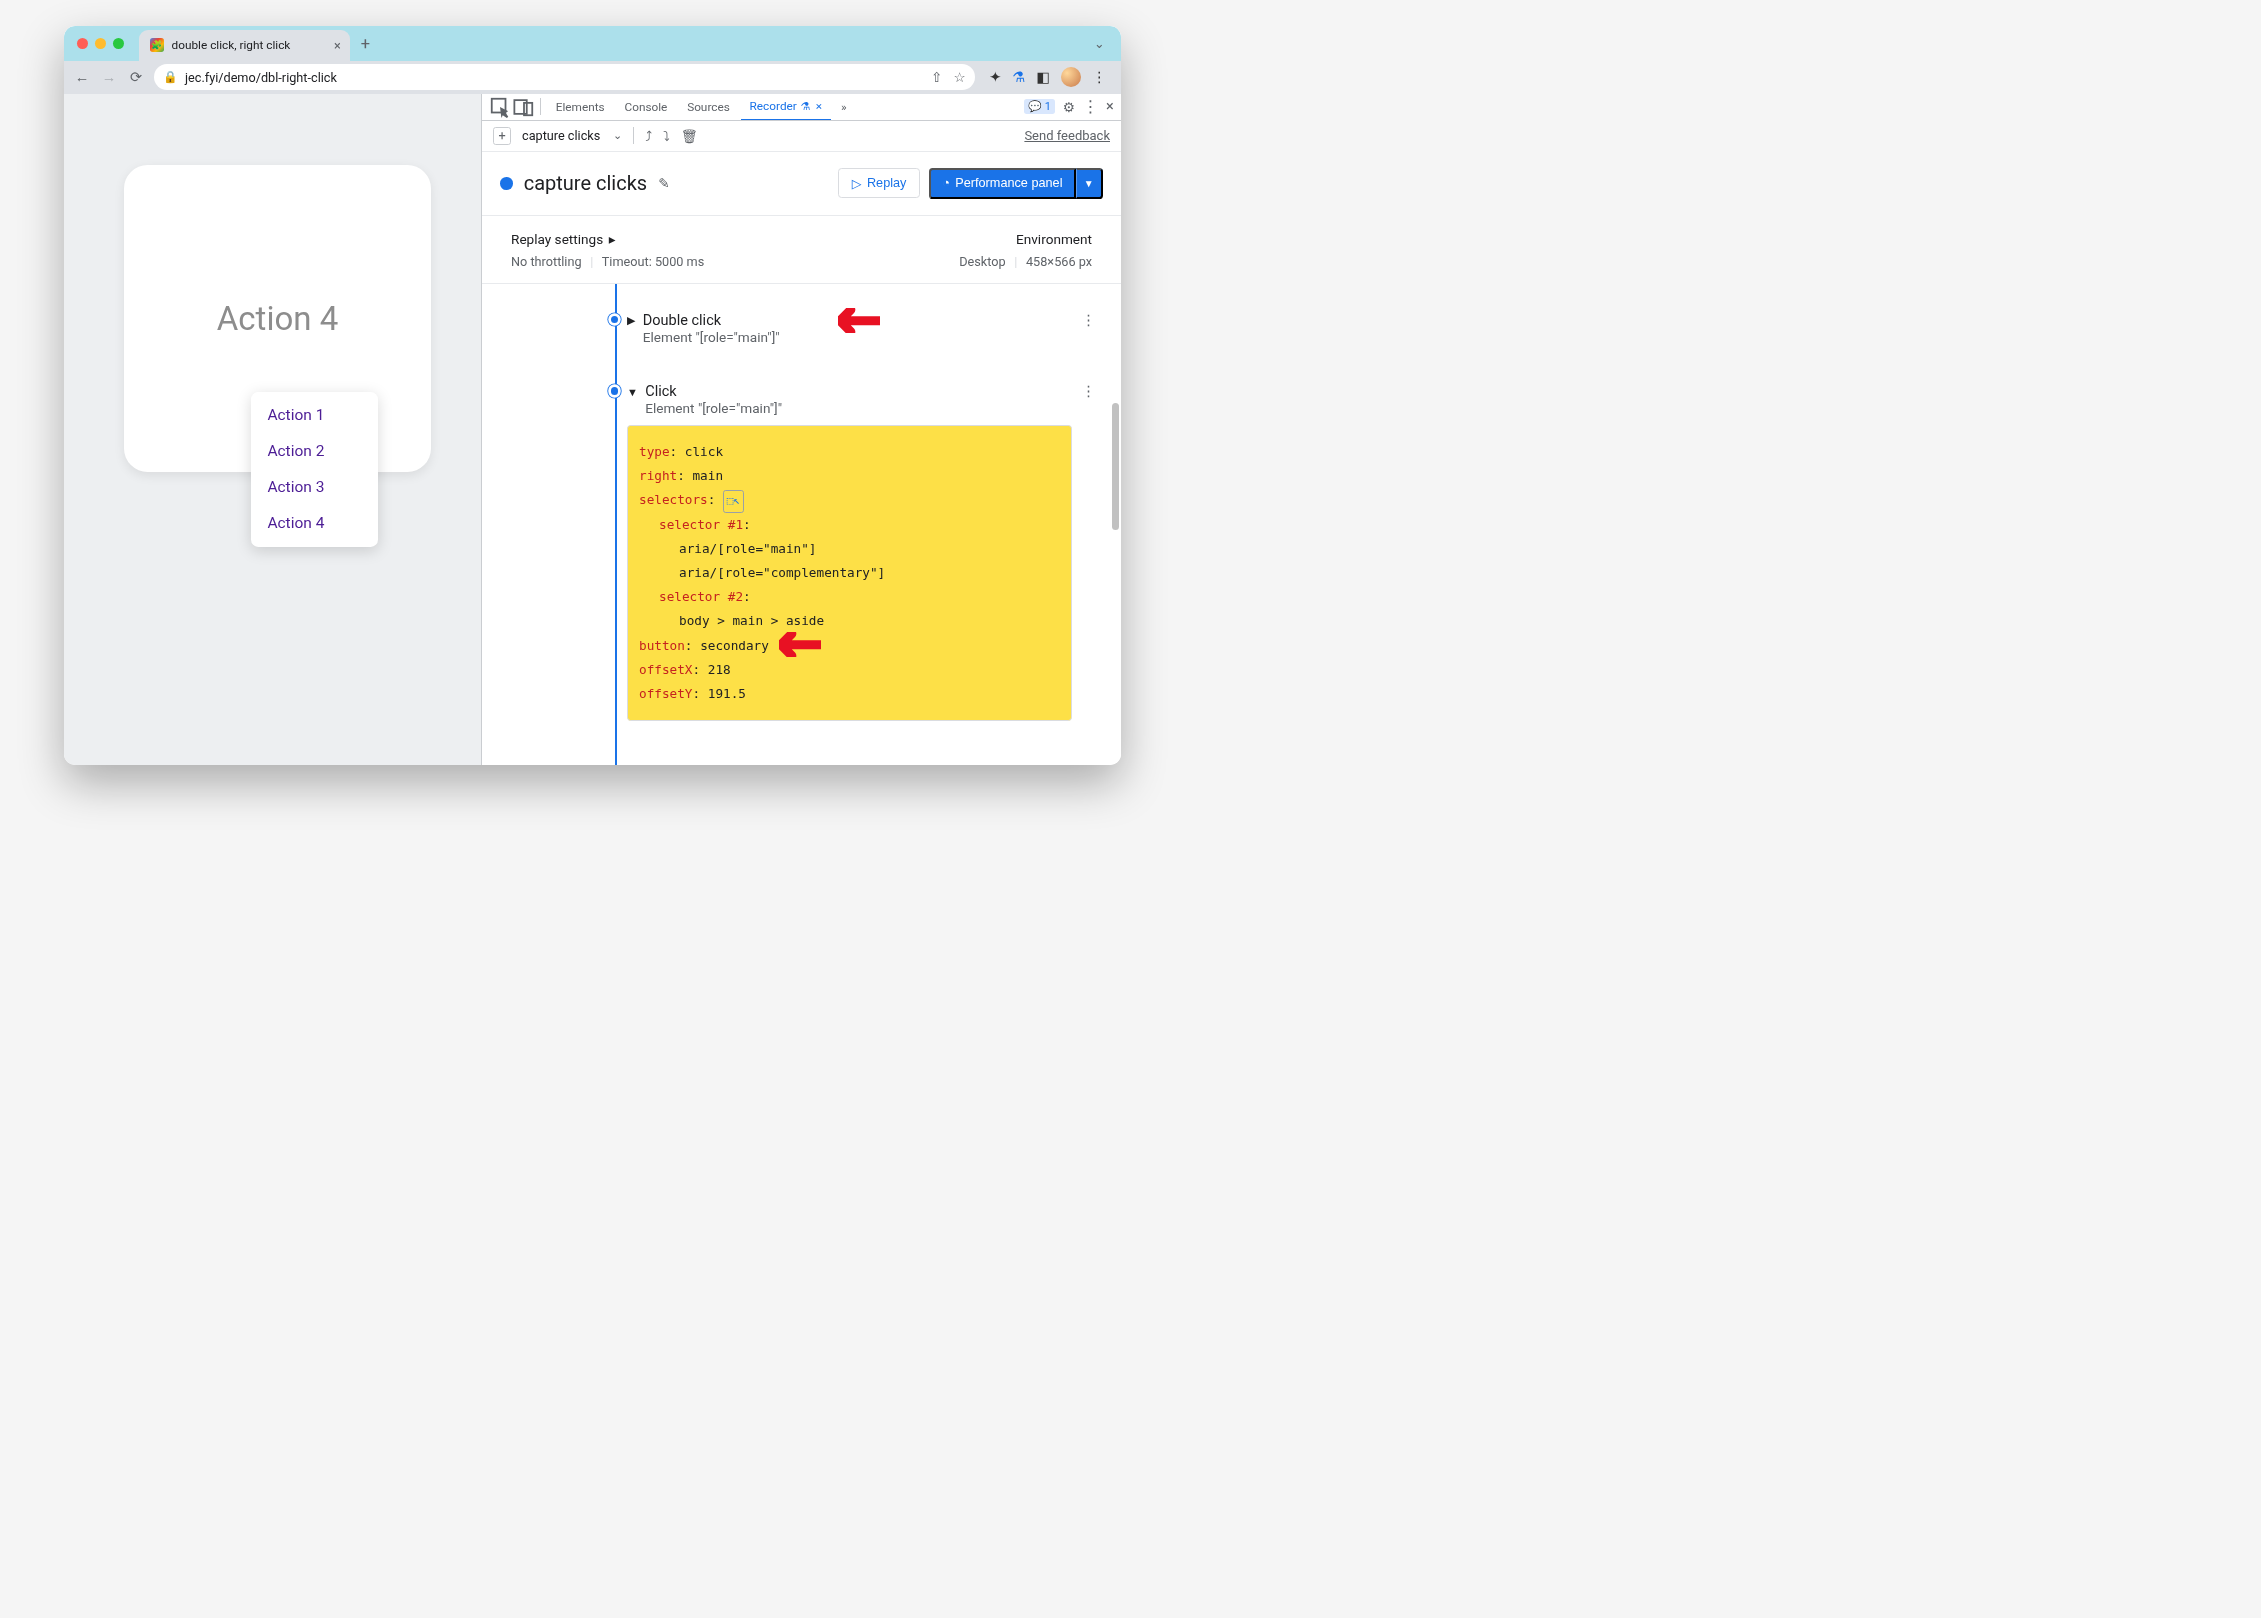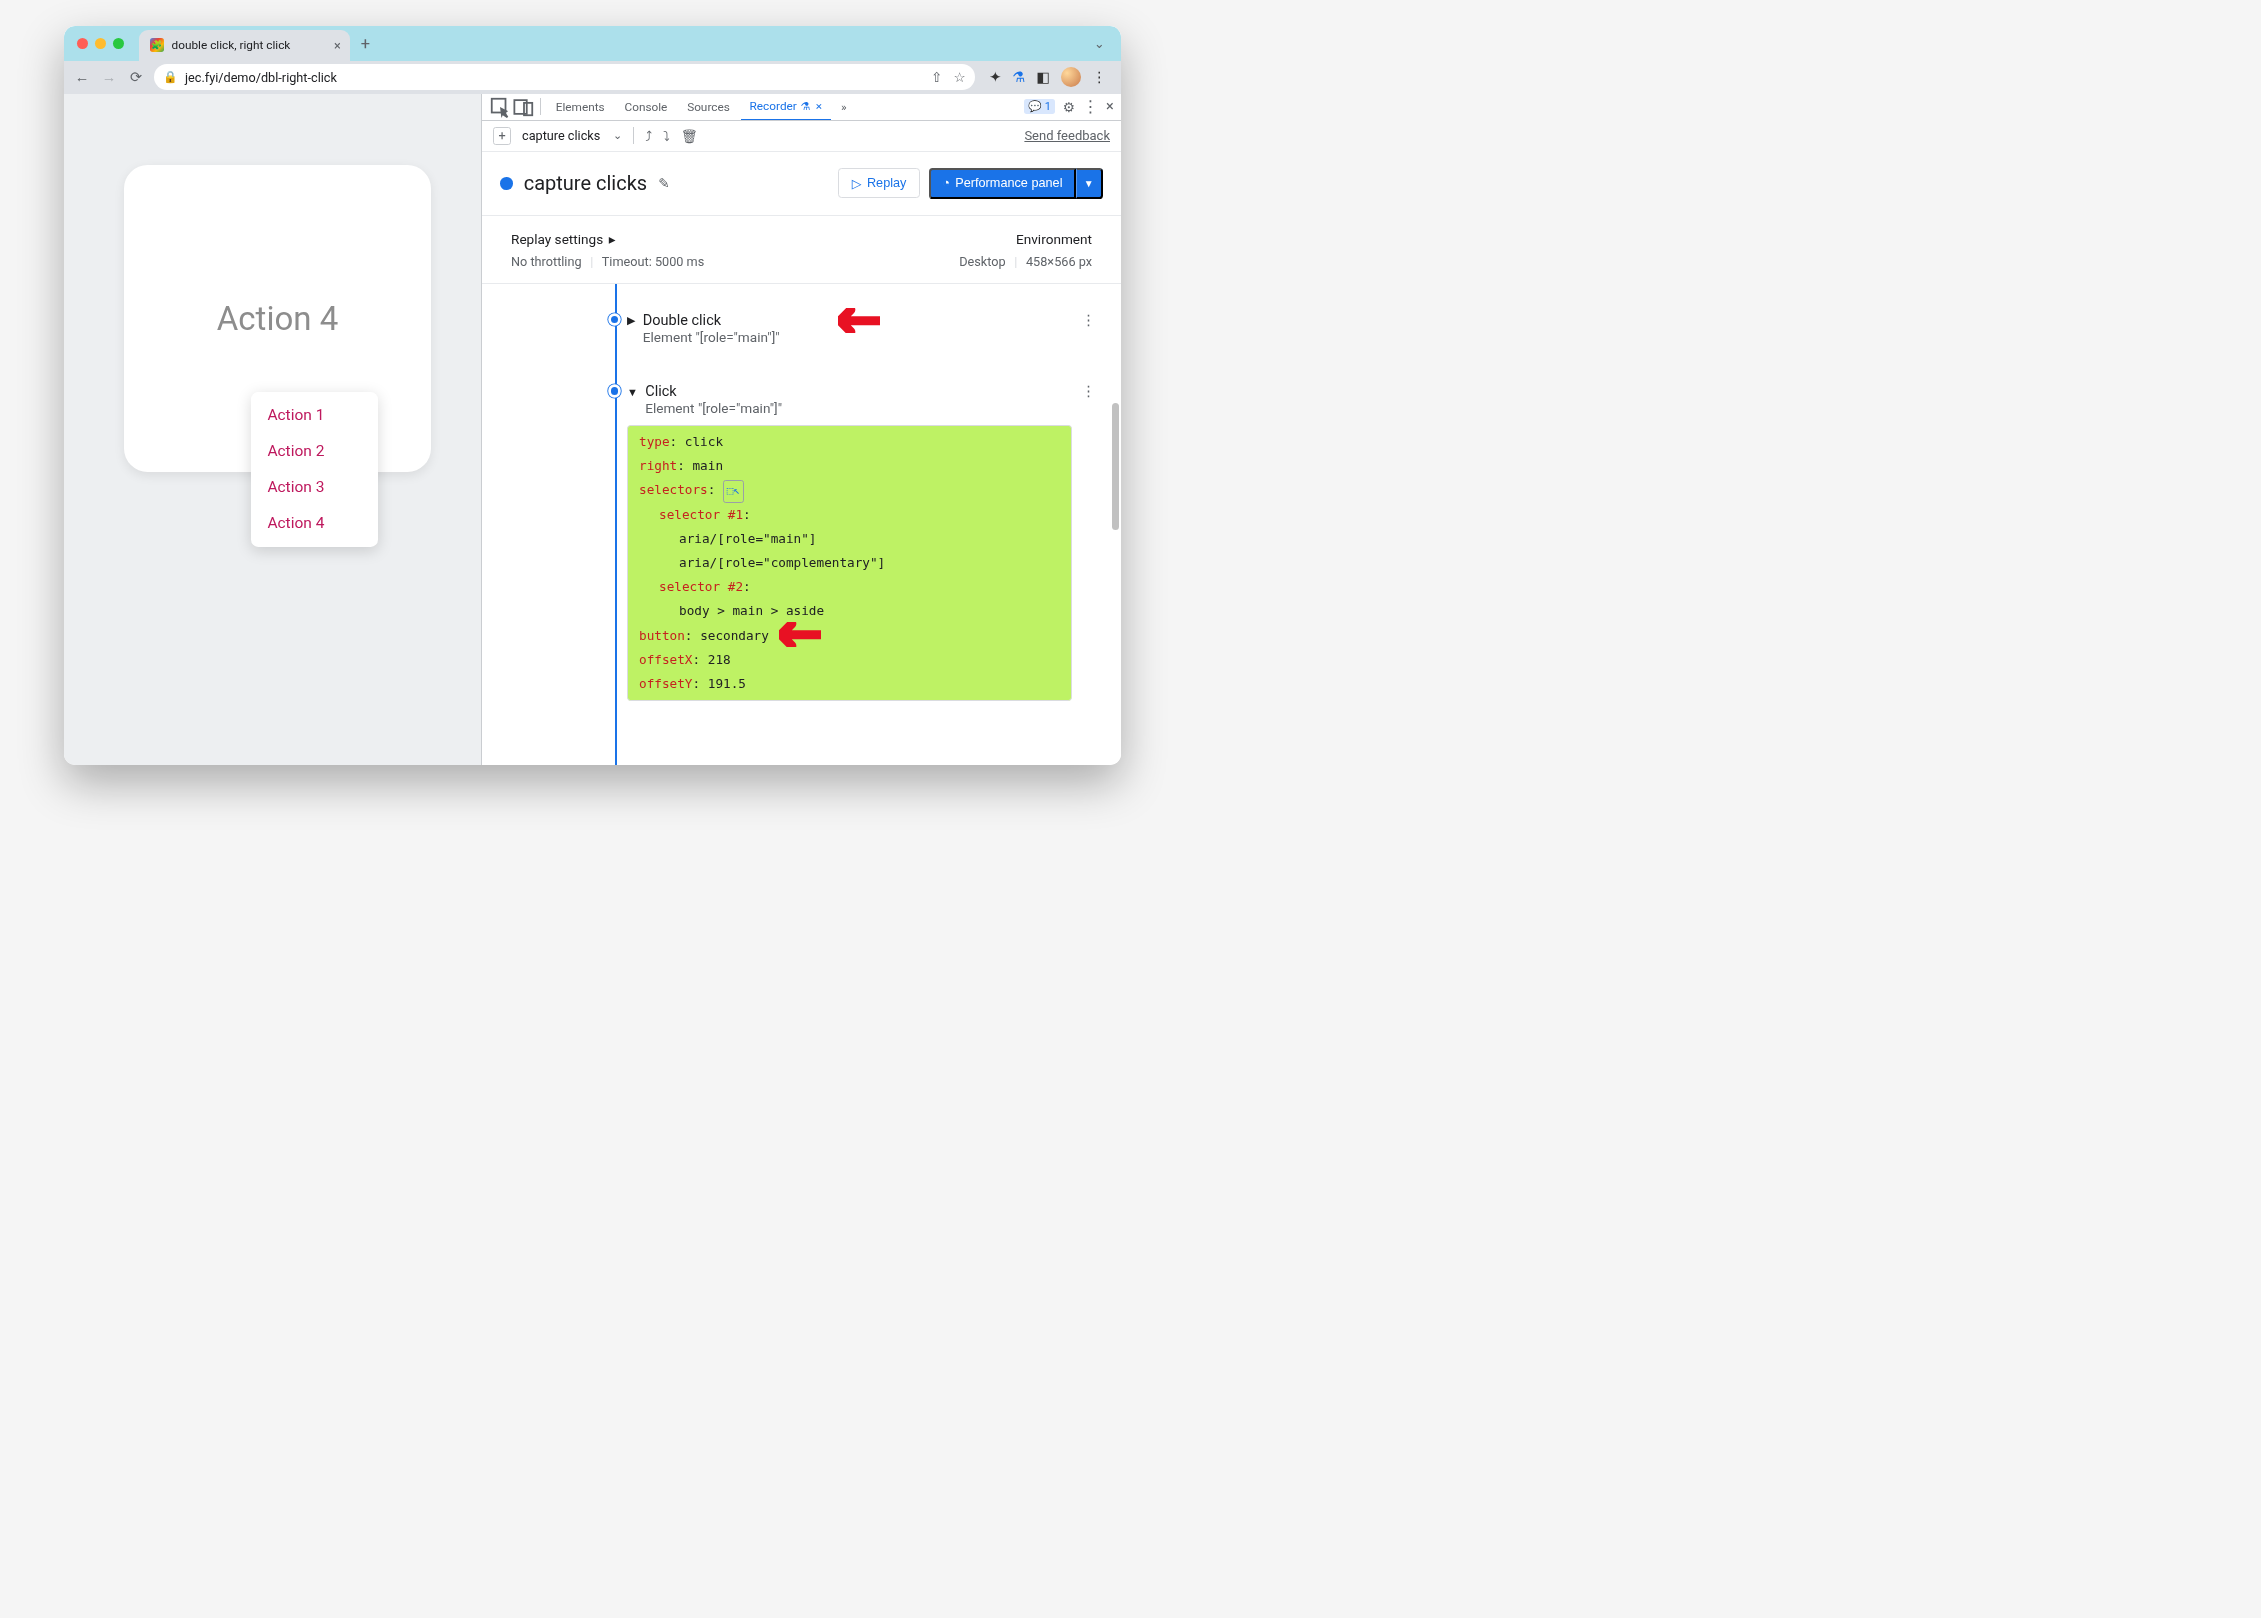--- a/index.html
+++ b/index.html
@@ -112,21 +112,21 @@
 .card-title { font-size: 33px; color:#8d8d8d; font-weight:400;}
 .menu {
   position:absolute;
   left: 187px; top: 298px;
   width: 127px;
   background:#fff;
   border-radius: 7.3px;
   box-shadow: 0 3.6px 14.5px rgba(0,0,0,.15);
   padding: 5.5px 0;
 }
-.menu-item { padding: 9px 16.4px; font-size:15.5px; color:#be185d;}
+.menu-item { padding: 9px 16.4px; font-size:15.5px; color:#4c1d95;}
 
 .devtools {
   flex:1;
   background:#fff;
   border-left:0.9px solid #cacdd1;
   display:flex;
   flex-direction:column;
   position:relative;
 }
 .dt-tabs {
@@ -190,26 +190,26 @@
 .step-head { display:flex; align-items:flex-start; gap:7.3px;}
 .step-caret { font-size:11px; color:#202124; margin-top:2.7px;}
 .step-labels { display:flex; flex-direction:column;justify-content:space-between;}
 .step-name { font-size:14.5px; color:#202124;}
 .step-sub { font-size:13.6px; color:#5f6368;}
 .step-menu { margin-left:auto; color:#5f6368; font-size:14.5px; padding-right:12.7px;}
 .details {
   margin-top:9px;
   border:0.9px solid #dadce0;
   border-radius:3.6px;
-  padding:4px 11px;
+  padding:14px 11px;
   font-family: ui-monospace, Menlo, monospace;
   font-size:12.7px;
   line-height:1.9;
   color:#202124;
-  background:#bef264;
+  background:#fde047;
   margin-right: 36px;
 }
 .k { color:#c5221f; }
 .v { color:#202124; }
 .indent1 { padding-left: 20px;}
 .indent2 { padding-left: 40px;}
 .sel-icon { display:inline-block; border:0.9px solid #9aa0a6; padding:0 2.7px; font-size:11px; border-radius:2.7px; color:#1a73e8;}
 
 .arrow {
   position:absolute;

